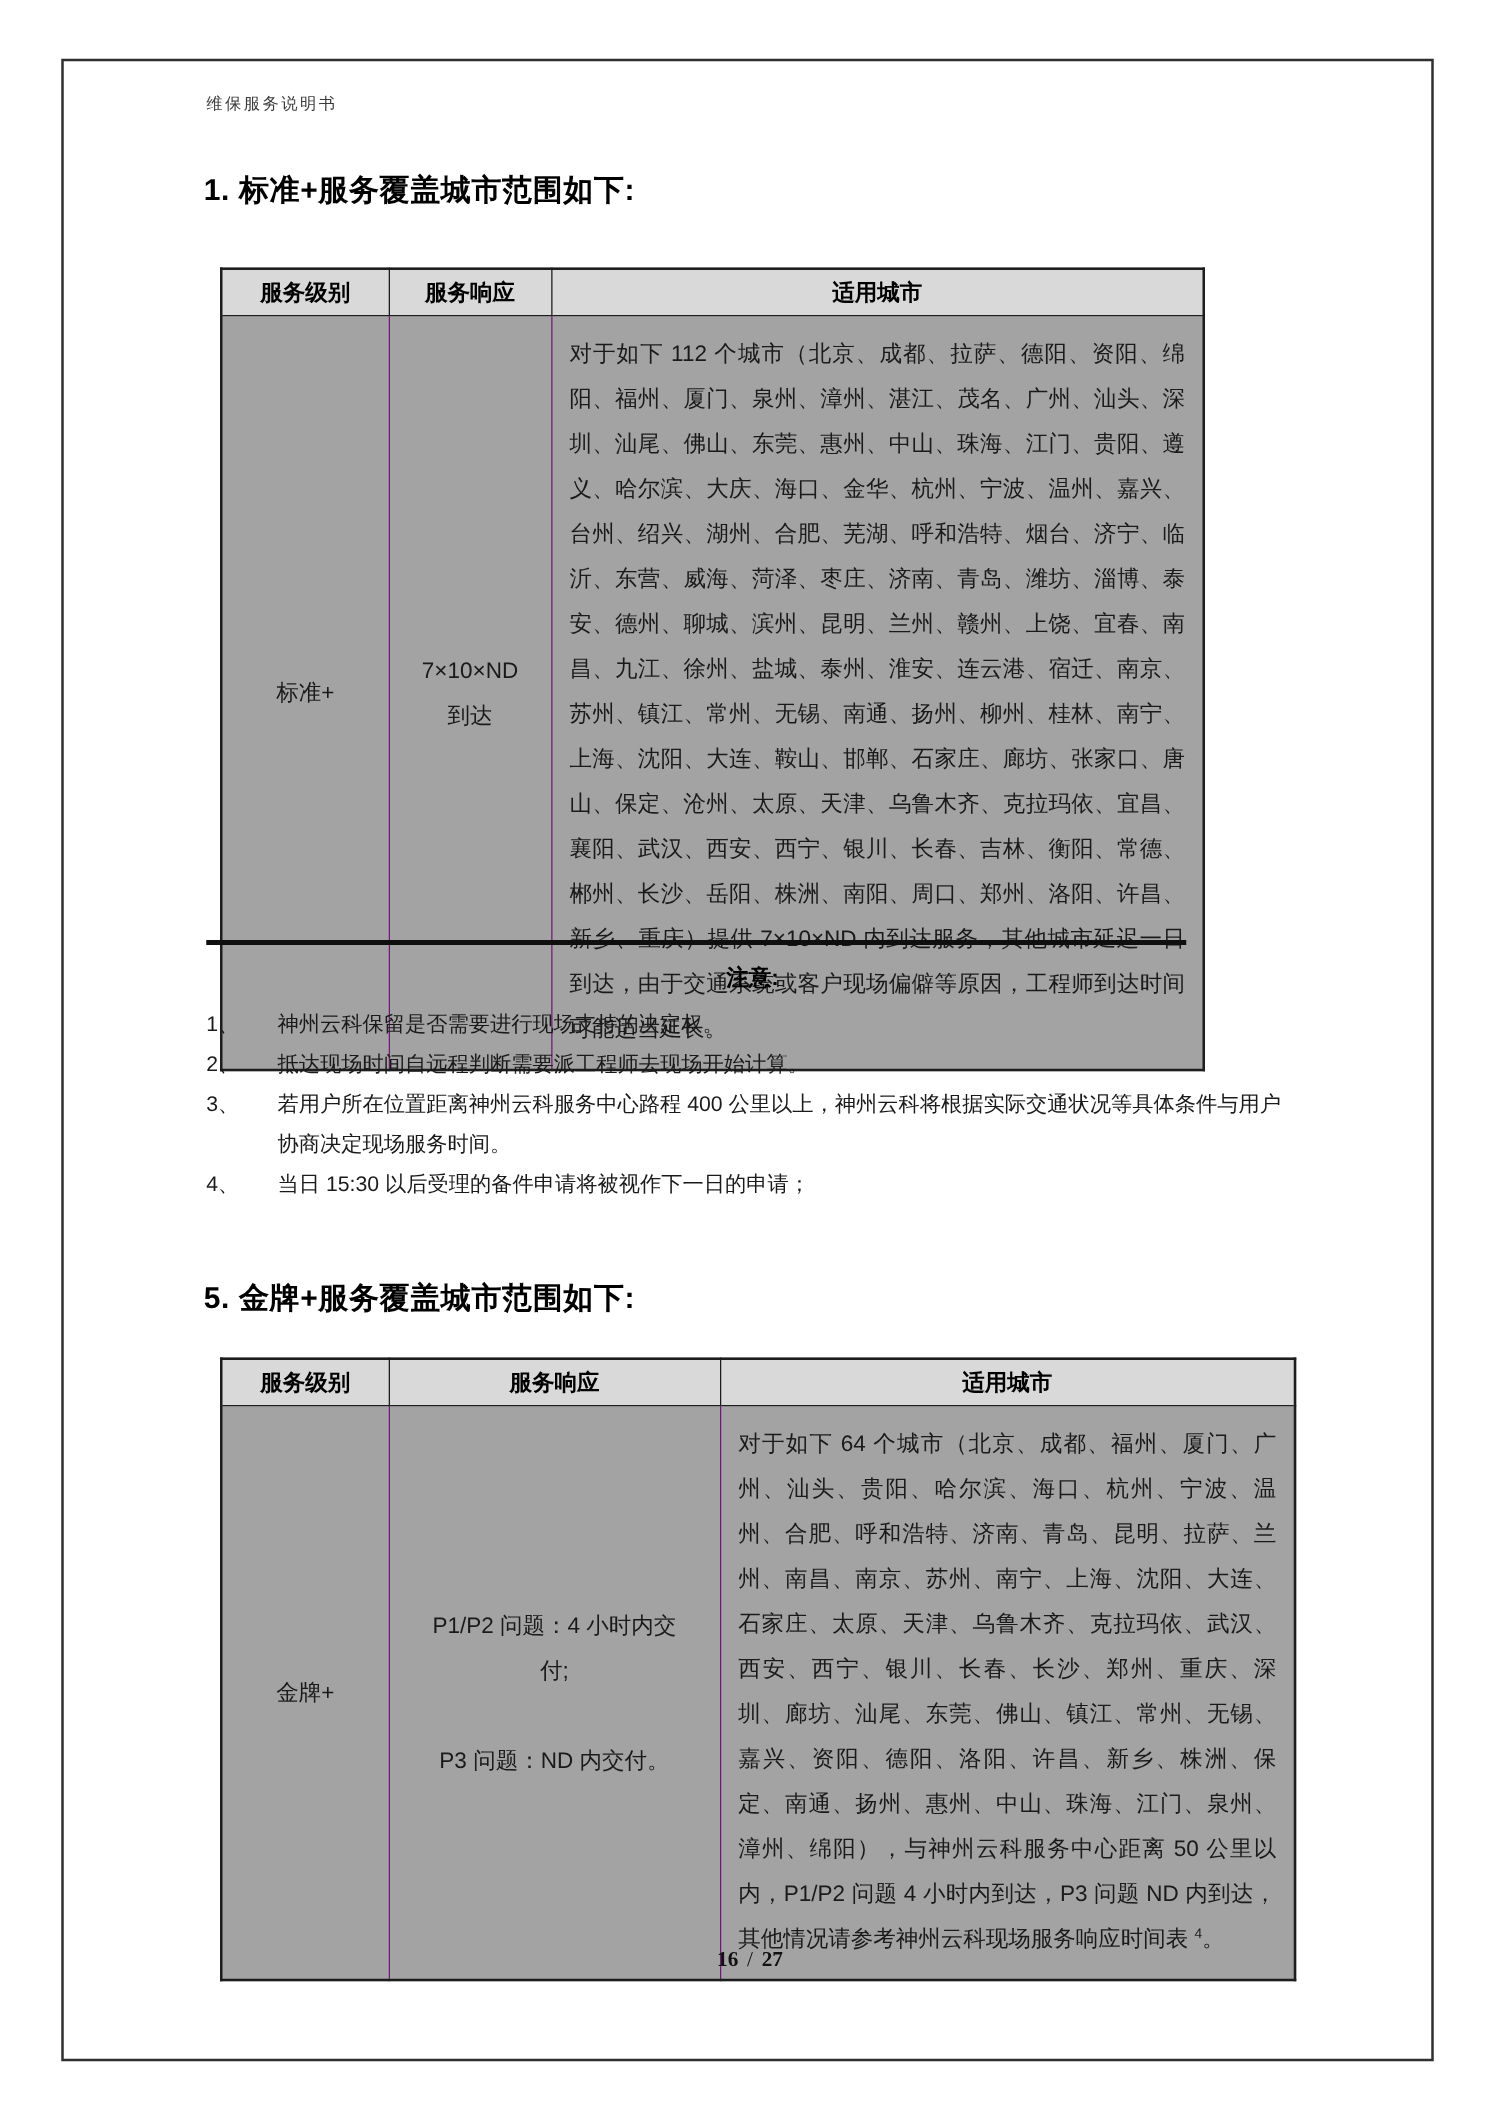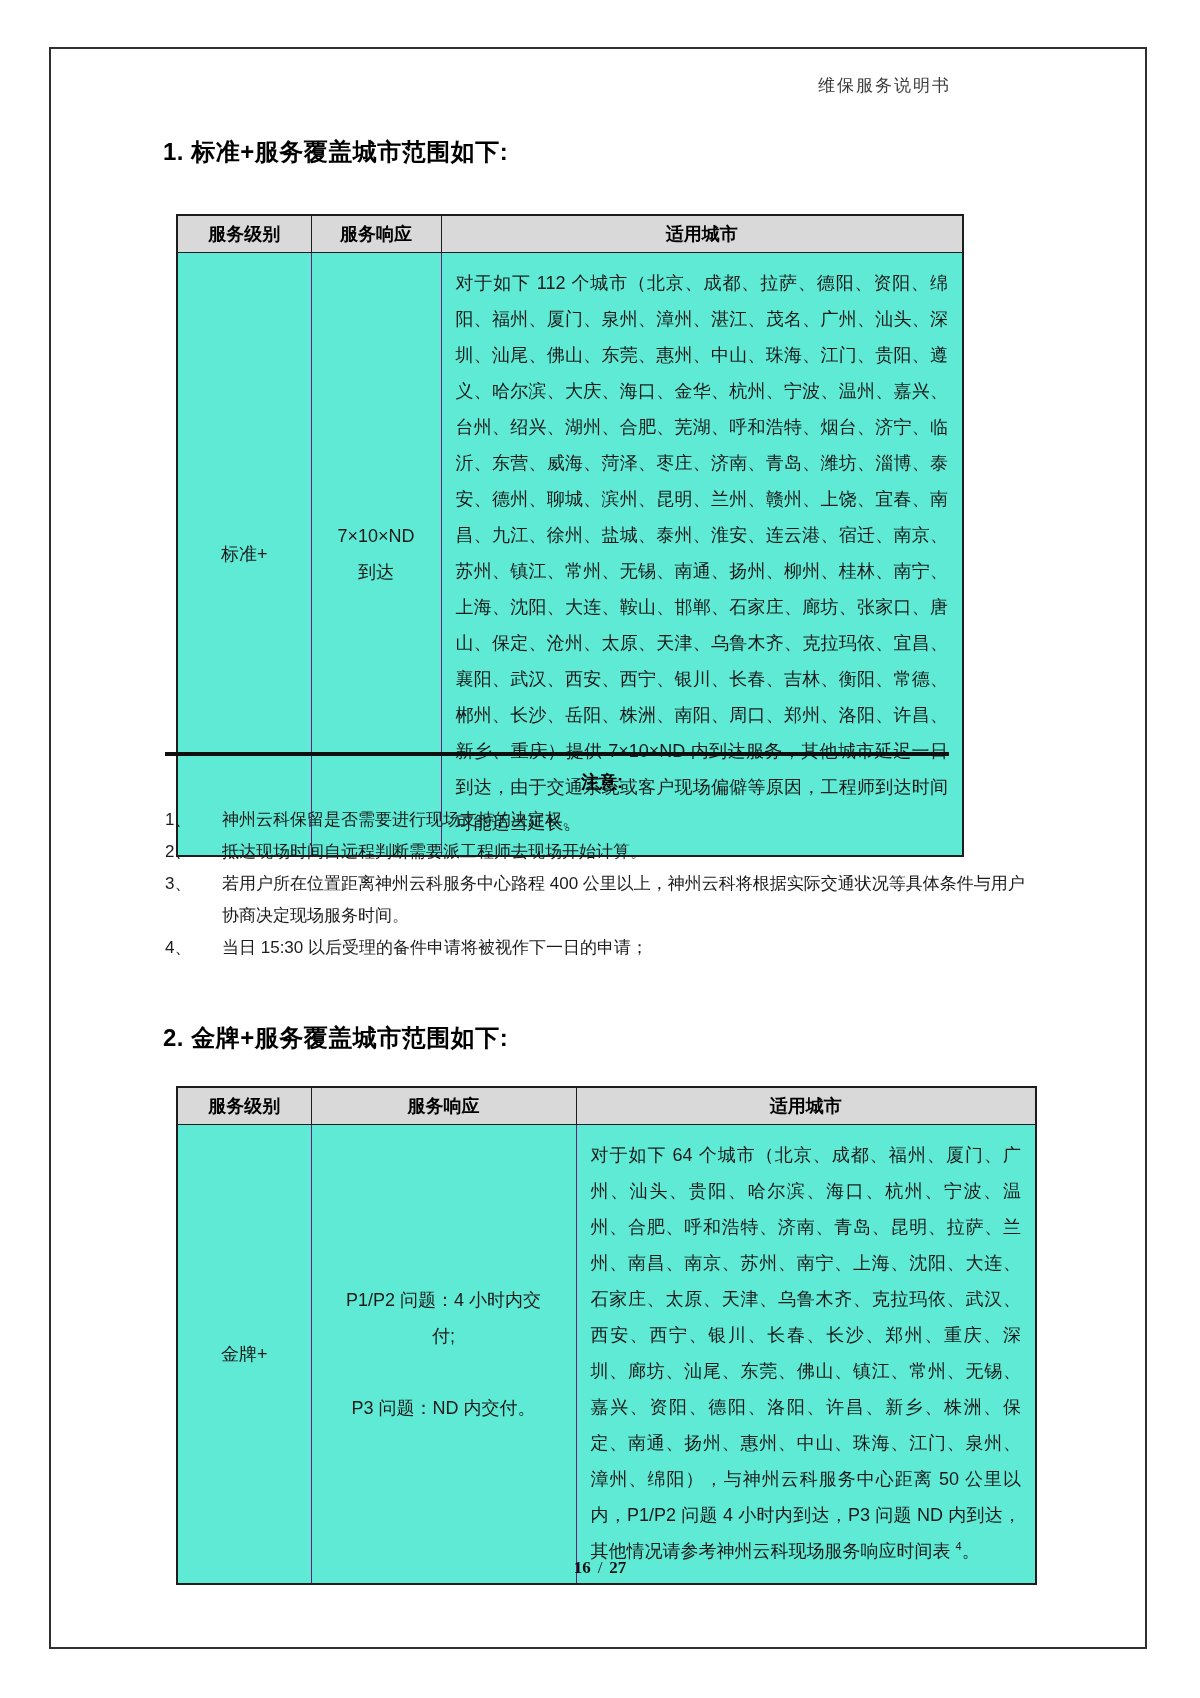--- a/index.html
+++ b/index.html
@@ -6,33 +6,33 @@
   html,body{margin:0;padding:0;background:#ffffff;}
   .page{
     position:relative;width:1200px;height:1698px;margin:0 auto;background:#ffffff;
     font-family:"Liberation Sans","DejaVu Sans",sans-serif;color:#111;overflow:hidden;
   }
   .page-border{
     position:absolute;left:49px;top:47px;width:1098px;height:1602px;
     border:2px solid #2f2f2f;box-sizing:border-box;
   }
   .doc-header{
-    position:absolute;top:74px;left:165px;width:786px;text-align:right;
-    font-family:"Liberation Serif","DejaVu Serif",serif;font-size:17px;color:#3a3a3a;
+    position:absolute;top:74px;left:165px;width:786px;text-align:left;
+    font-family:"Liberation Serif","DejaVu Serif",serif;font-size:13px;color:#3a3a3a;
     letter-spacing:2px;
   }
   .sec-title{
     position:absolute;left:163px;margin:0;font-size:24px;font-weight:bold;color:#000;
     letter-spacing:0.5px;
   }
   .sec1{top:136px;}
   .sec2{top:1022px;}
   table.svc-table{
     position:absolute;left:176px;border-collapse:collapse;table-layout:fixed;
-    border:2px solid #1d1d1d;background:#5eead4;
+    border:2px solid #1d1d1d;background:#a3a3a3;
   }
   table.t1{top:214px;width:786px;}
   table.t2{top:1086px;width:859px;}
   .t1 col.c1{width:134px;} .t1 col.c2{width:130px;} .t1 col.c3{width:522px;}
   .t2 col.c1{width:134px;} .t2 col.c2{width:265px;} .t2 col.c3{width:460px;}
   table.svc-table th{
     border:1px solid #1d1d1d;background:#d9d9d9;font-size:18px;font-weight:bold;
     height:36px;text-align:center;padding:0 4px;color:#000;
   }
   table.svc-table td{
@@ -116,21 +116,21 @@
     <div class="note-item">
       <span class="note-num">3、</span>
       <span class="note-text">若用户所在位置距离神州云科服务中心路程 400 公里以上，神州云科将根据实际交通状况等具体条件与用户协商决定现场服务时间。</span>
     </div>
     <div class="note-item">
       <span class="note-num">4、</span>
       <span class="note-text">当日 15:30 以后受理的备件申请将被视作下一日的申请；</span>
     </div>
   </div>
 
-  <h2 class="sec-title sec2">2. 金牌+服务覆盖城市范围如下:</h2>
+  <h2 class="sec-title sec2">5. 金牌+服务覆盖城市范围如下:</h2>
 
   <table class="svc-table t2">
     <colgroup>
         <col class="c1">
         <col class="c2">
         <col class="c3">
       </colgroup>
     <thead>
       <tr>
         <th>服务级别</th>

